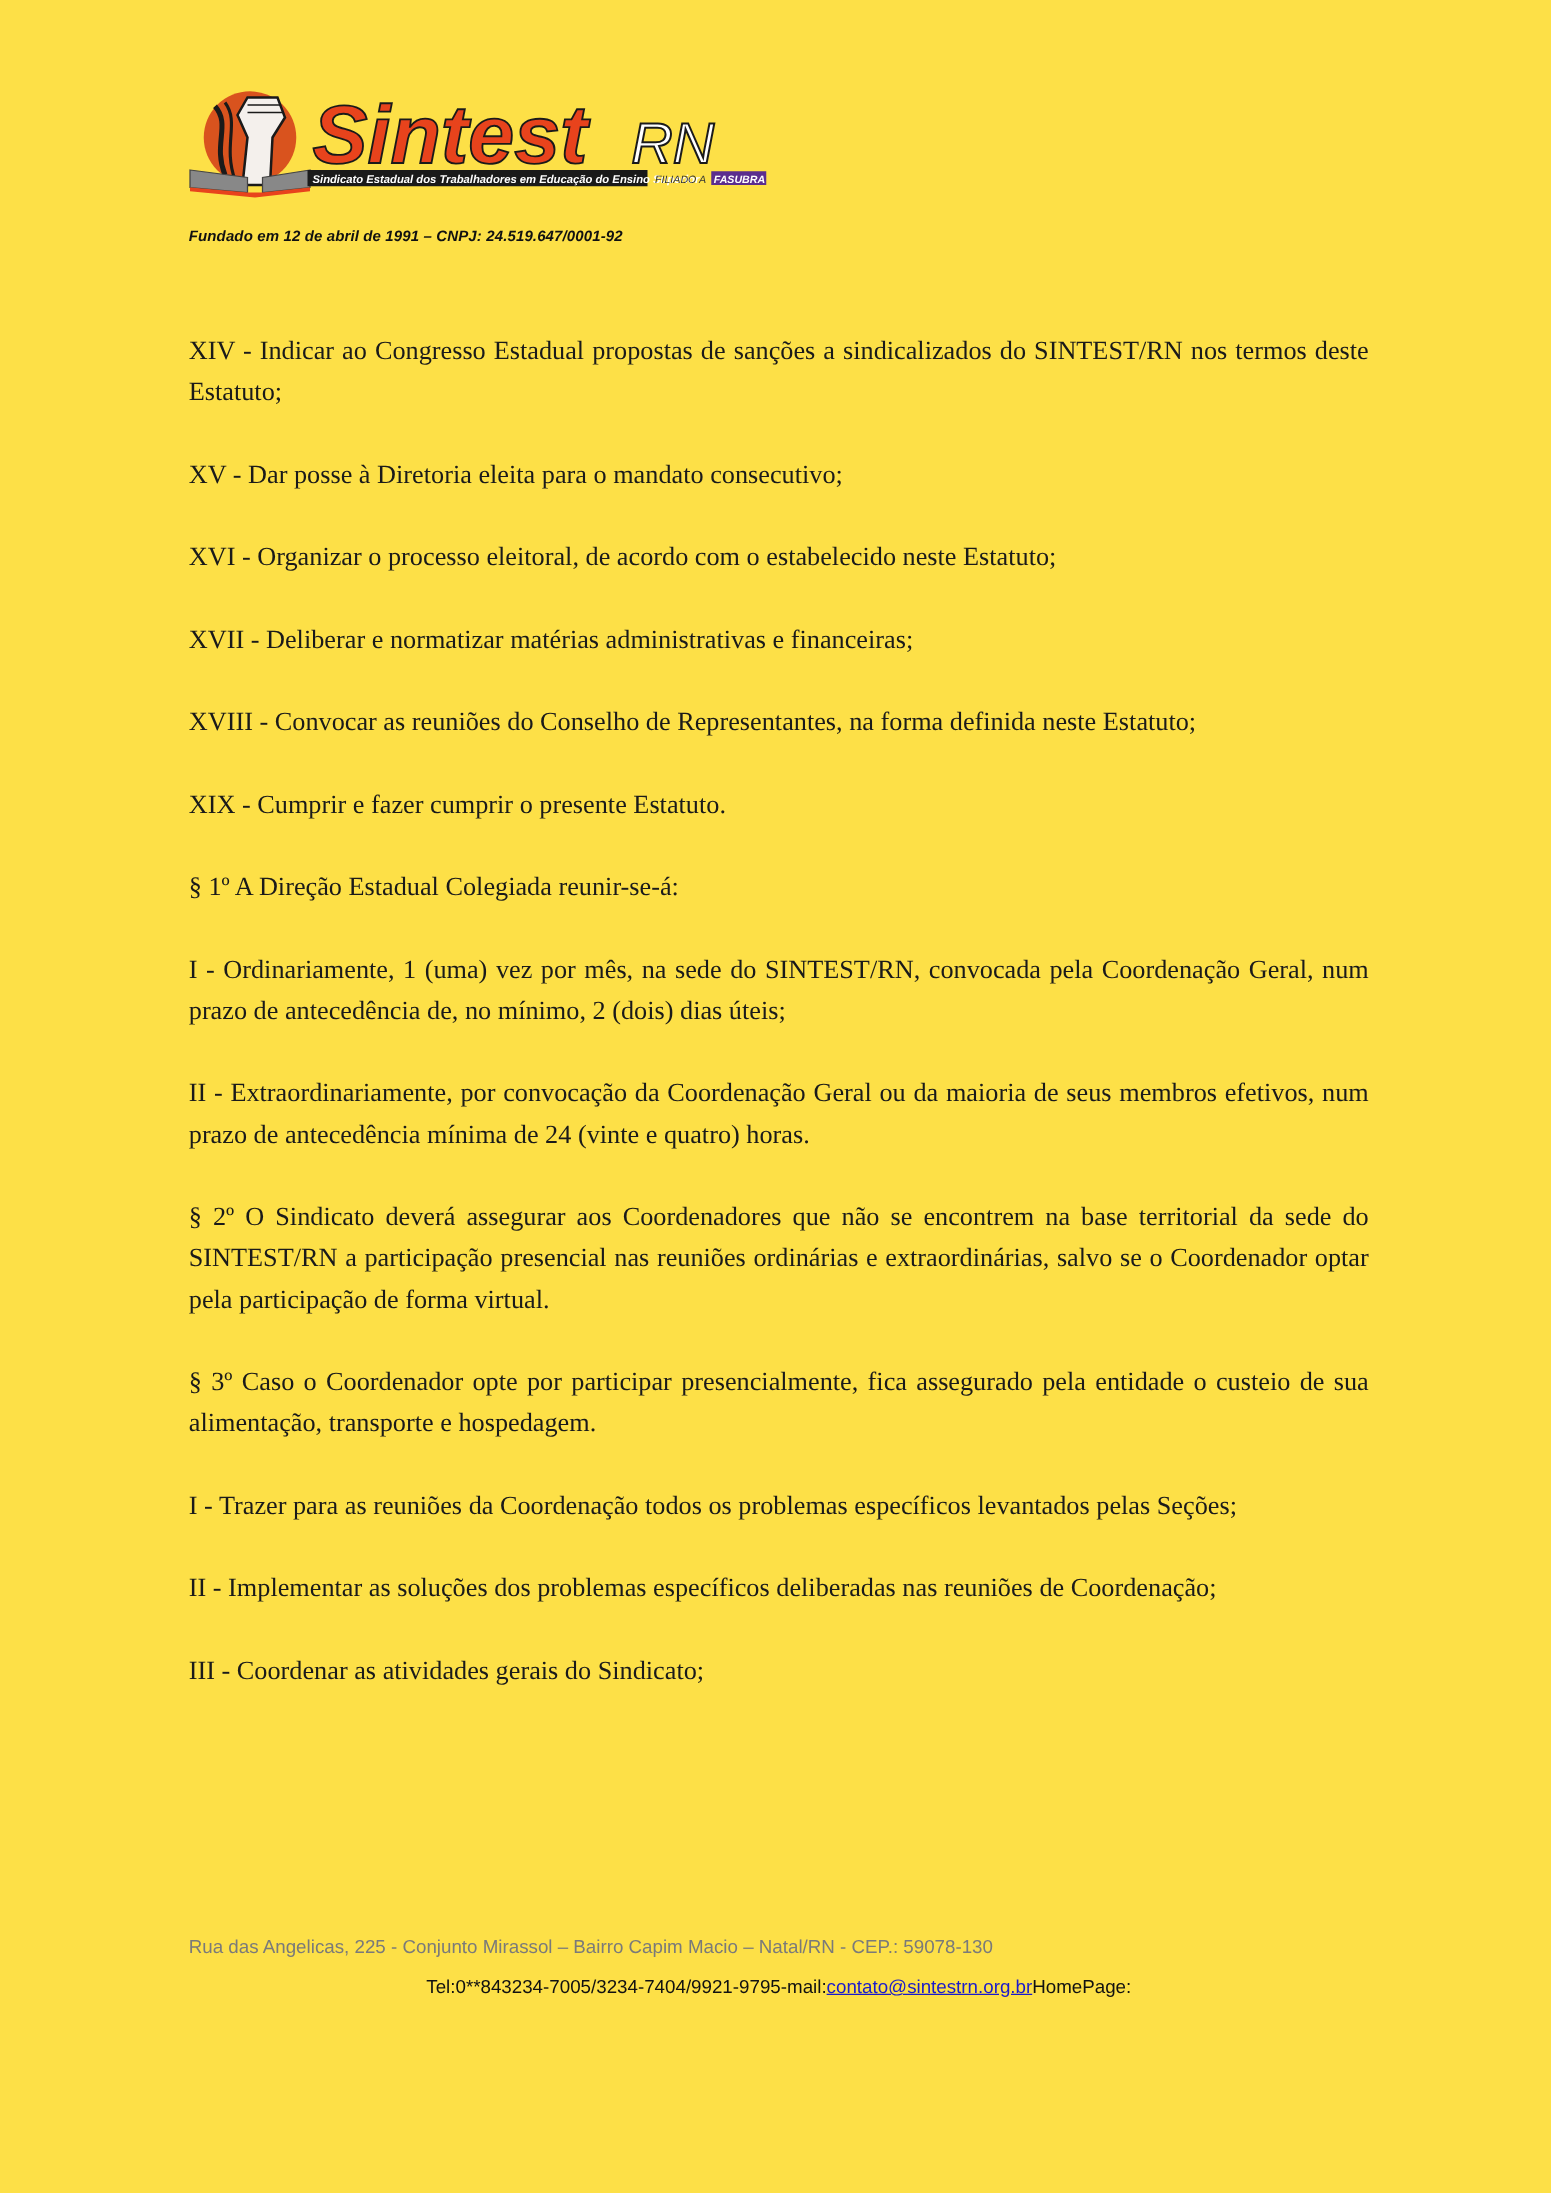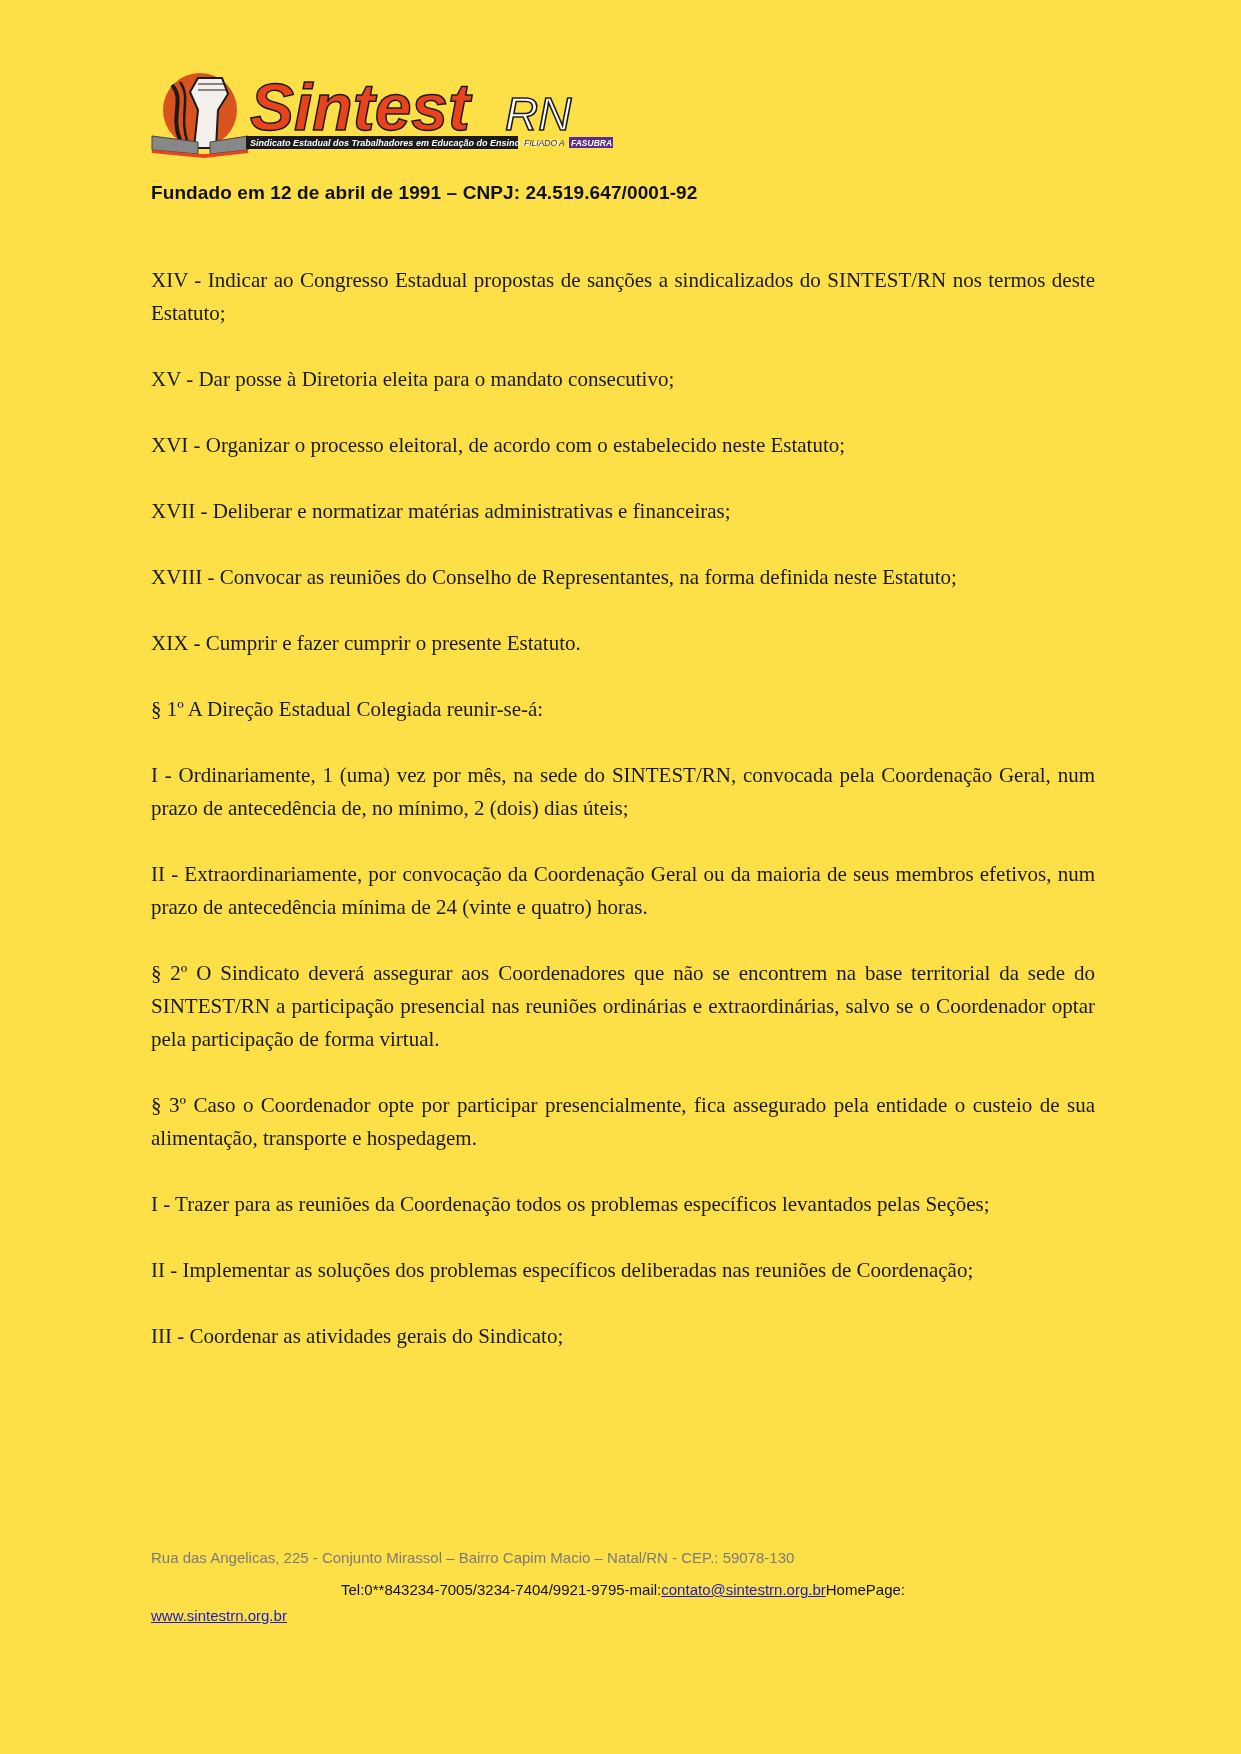--- a/index.html
+++ b/index.html
@@ -2,21 +2,21 @@
 <html><head>
 <meta charset="utf-8">
 <style>
   html, body { margin: 0; padding: 0; background: #ffffff; }
   body { width: 1241px; height: 1754px; position: relative; overflow: hidden; }
   .page { position: absolute; left: 0; top: 0; width: 1241px; height: 1754px; background: #fde047; }
 
   
   .logo { position: absolute; left: 150px; top: 70px; width: 500px; height: 90px; }
   .logo svg { display: block; }
-  .founded { position: absolute; left: 151px; top: 182px; font-family: "Liberation Sans", sans-serif; font-weight: bold; font-size: 19px; color: #111; letter-spacing: 0.1px; }
+  .founded { position: absolute; left: 151px; top: 182px; font-family: "Liberation Sans", sans-serif; font-weight: bold; font-size: 12px; color: #111; letter-spacing: 0.1px; font-style: italic; }
 
   
   .body-text { position: absolute; left: 151px; width: 944px; top: 264px; font-family: "Liberation Serif", serif; font-size: 21px; line-height: 33px; color: #1a1a1a; }
   .para { margin: 0 0 33px 0; text-align: justify; }
   .para.last { margin-bottom: 0; }
 
   
   .footer { position: absolute; left: 151px; width: 944px; top: 1545px; font-family: "Liberation Sans", sans-serif; font-size: 15px; }
   .addr { color: #7a7a7a; line-height: 26px; white-space: nowrap; }
   .contact { color: #111; line-height: 26px; margin-top: 6px; text-align: justify; text-align-last: left; }
@@ -82,17 +82,16 @@
         <span>0**84</span>
         <span>3234-7005</span>
         <span>/3234-7404</span>
         <span>/9921-9795</span>
         <span>-</span>
         <span>mail:</span>
         <a class="link">contato@sintestrn.org.br</a>
         <span>Home</span>
         <span>Page:</span>
       </div>
-      <div><a class="link">www.sintestrn.org.br</a></div>
     </div>
   </div>
 
 </div>
 
 </body></html>

